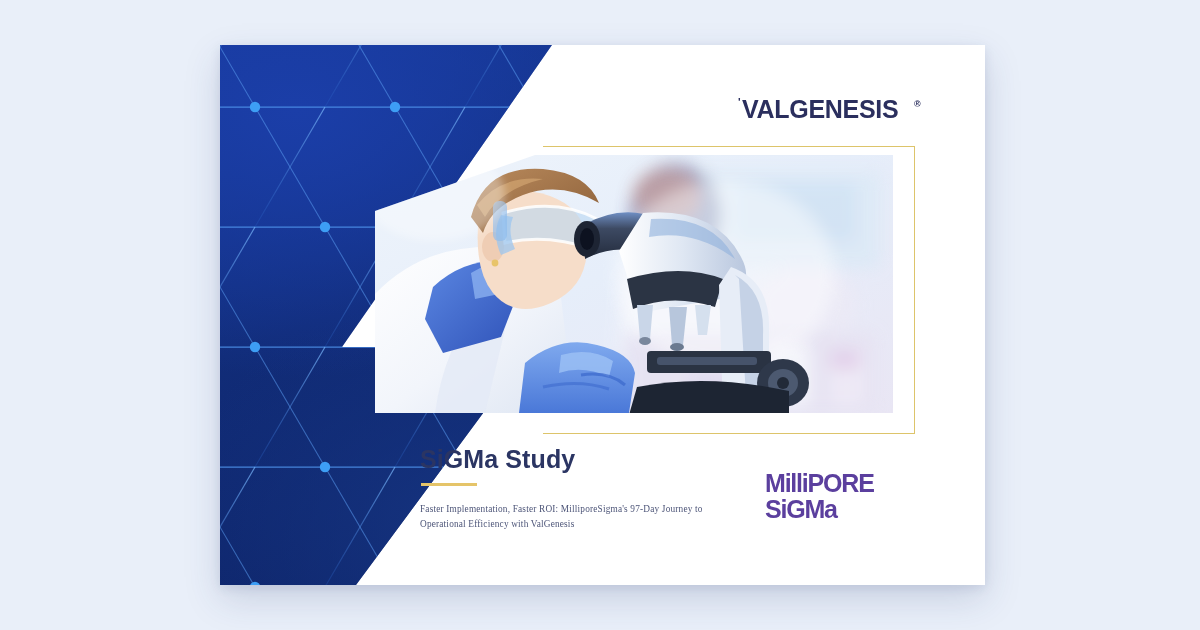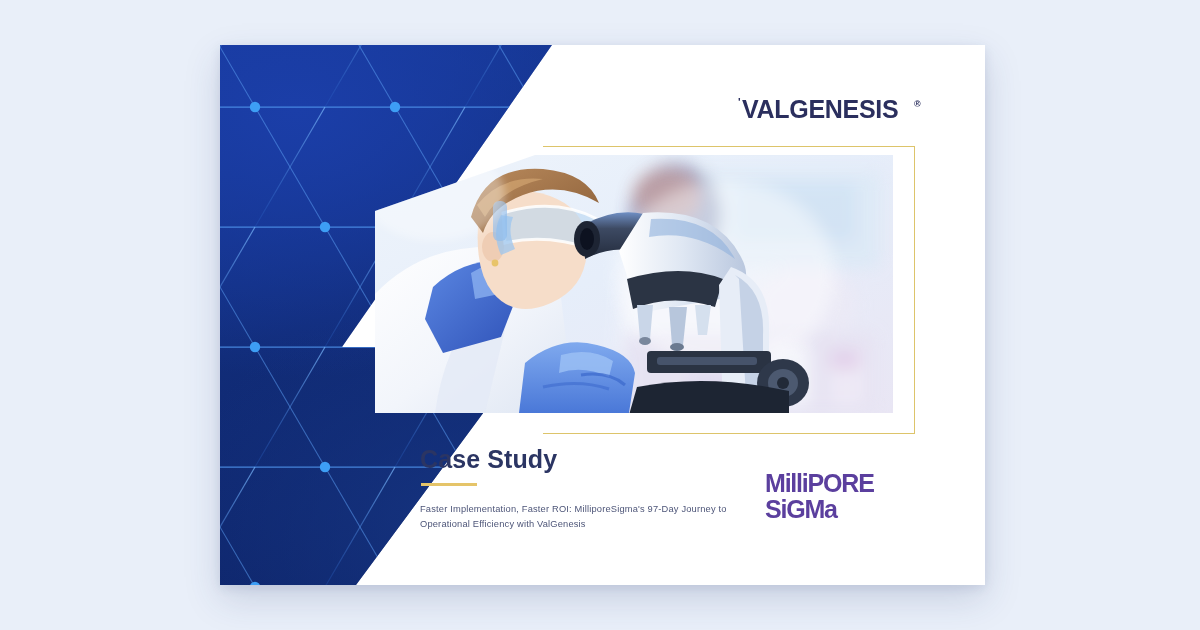--- a/index.html
+++ b/index.html
@@ -60,21 +60,21 @@
   #doc-title{
     font-size:25px; font-weight:600; letter-spacing:.1px;
     color:#2b3563;
   }
   #title-rule{
     width:56px; height:2.5px; background:#e5c469;
     margin:9px 0 16px 1px;
   }
   #doc-subtitle{
     font-size:9.3px; line-height:1.62; color:#4d5578;
-    letter-spacing:.18px; max-width:315px;
+    letter-spacing:.18px; max-width:315px;font-family:Liberation Serif, serif;
   }
 
   
   #valgenesis-logo{
     position:absolute; left:516px; top:48px;
     width:200px; height:36px;
   }
   #millipore-logo{
     position:absolute; left:545px; top:423px;
     width:175px; height:56px;
@@ -290,21 +290,21 @@
 
   <div id="gold-frame"></div>
 
   <svg id="valgenesis-logo" viewBox="0 0 200 36">
     <text x="6" y="25" font-family="'Liberation Sans', sans-serif" font-size="25" font-weight="700" letter-spacing="-0.3" fill="#2b2f5e">VALGENESIS</text>
     <text x="2" y="13" font-family="'Liberation Sans', sans-serif" font-size="11" font-weight="700" fill="#2b2f5e">'</text>
     <text x="178" y="14" font-family="'Liberation Sans', sans-serif" font-size="9" font-weight="700" fill="#2b2f5e">®</text>
   </svg>
 
   <div id="title-block">
-    <div id="doc-title">Case Study</div>
+    <div id="doc-title">SiGMa Study</div>
     <div id="title-rule"></div>
     <div id="doc-subtitle">Faster Implementation, Faster ROI: MilliporeSigma's 97-Day Journey to Operational Efficiency with ValGenesis</div>
   </div>
 
   <svg id="millipore-logo" viewBox="0 0 175 56">
     <text x="0" y="24" font-family="'Liberation Sans', sans-serif" font-size="25" font-weight="700" letter-spacing="-1.2" fill="#5b3f9e">MilliPORE</text>
     <text x="0" y="50" font-family="'Liberation Sans', sans-serif" font-size="25" font-weight="700" letter-spacing="-1.2" fill="#5b3f9e">SiGMa</text>
   </svg>
 
 </div>

